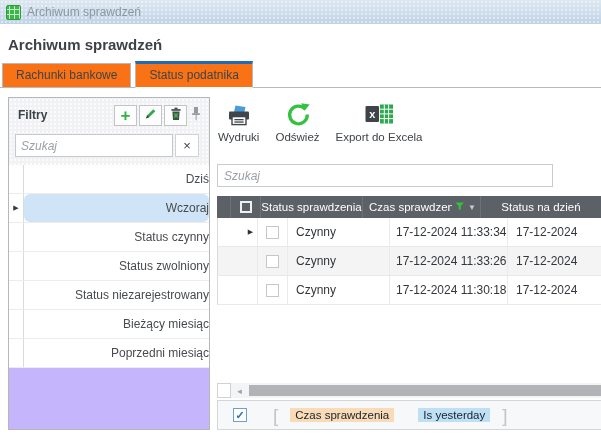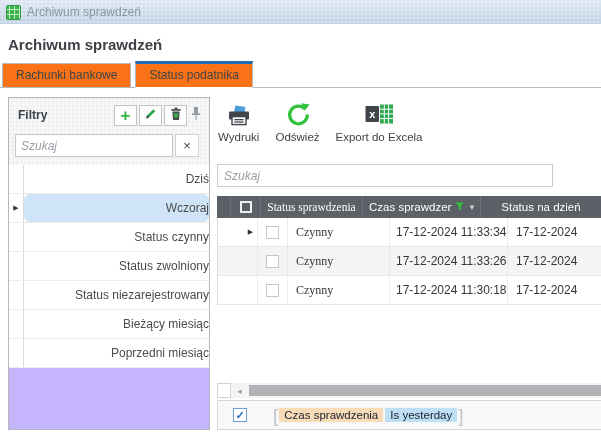--- a/index.html
+++ b/index.html
@@ -68,21 +68,21 @@
   .tool-ico { height:27px; display:flex; align-items:center; }
   
   .grid-search { position:absolute; left:217px; top:164px; }
   .grid-search input { width:336px; height:23px; border:1px solid #c9cbcd; padding:0 6px; font-size:12px; outline:none; font-family:"Liberation Sans",sans-serif; }
   
   .grid { position:absolute; left:217px; top:196px; width:384px; }
   .g-header { display:flex; height:22px; background:#5c6067; color:#fff; font-size:11.5px; align-items:stretch; }
   .g-header > div { display:flex; align-items:center; justify-content:center; border-right:1px solid #6e7278; }
   .gc0 { width:14px; flex:none; }
   .gc1 { width:30px; flex:none; }
-  .gc2 { width:102px; flex:none;font-family:Liberation Serif, serif; }
+  .gc2 { width:102px; flex:none; }
   .gc3 { width:118px; flex:none; }
   .gc4 { flex:1; border-right:none !important; }
   .hdr-cb { width:12px; height:12px; border:2px solid #eef0f2; background:transparent; cursor:pointer; }
   .g-header .gc3 { justify-content:flex-start; padding:0 4px 0 6px; gap:3px; }
   .gc3 .hdr-txt { flex:1; white-space:nowrap; overflow:hidden; }
   .drop-arrow { font-size:8px; color:#c9cbce; }
   .g-row { display:flex; height:29px; border-bottom:1px solid #e8e8e8; border-left:1px solid #d9dbdd; background:#fff; font-size:12px; color:#33373b;padding-left:26px; }
   .g-row.alt { background:#f4f4f5; }
   .g-row > div { display:flex; align-items:center; border-right:1px solid #ebebeb; }
   .g-row .gc0 { justify-content:center; font-size:7px; color:#2f3337; }
@@ -101,21 +101,21 @@
     position:absolute; left:217px; top:400px; width:384px; height:30px;
     background:#f7f8f9; border:1px solid #d4d6d8; border-right:none;
     display:flex; align-items:center; padding-left:15px;
   }
   .fb-check {
     width:14px; height:14px; border:1px solid #6f9fd2; background:#fff; color:#2a6fc4;
     font-size:11px; font-weight:bold; display:flex; align-items:center; justify-content:center; cursor:pointer;
   }
   .fb-expr { display:flex; align-items:center; margin-left:26px; }
   .bracket { color:#c3c5c7; font-size:19px; font-weight:300; line-height:1; }
-  .chip { padding:1px 5px; font-size:11.5px; color:#17212e; margin:0 1px; cursor:pointer;text-align:center; }
+  .chip { padding:1px 5px; font-size:11.5px; color:#17212e; margin:0 12px; cursor:pointer;text-align:center; }
 </style>
 </head>
 <body>
 
 <div class="app">
 
   <div class="titlebar">
     <span class="app-icon"></span>
     <span class="titlebar-text">Archiwum sprawdzeń</span>
   </div>

